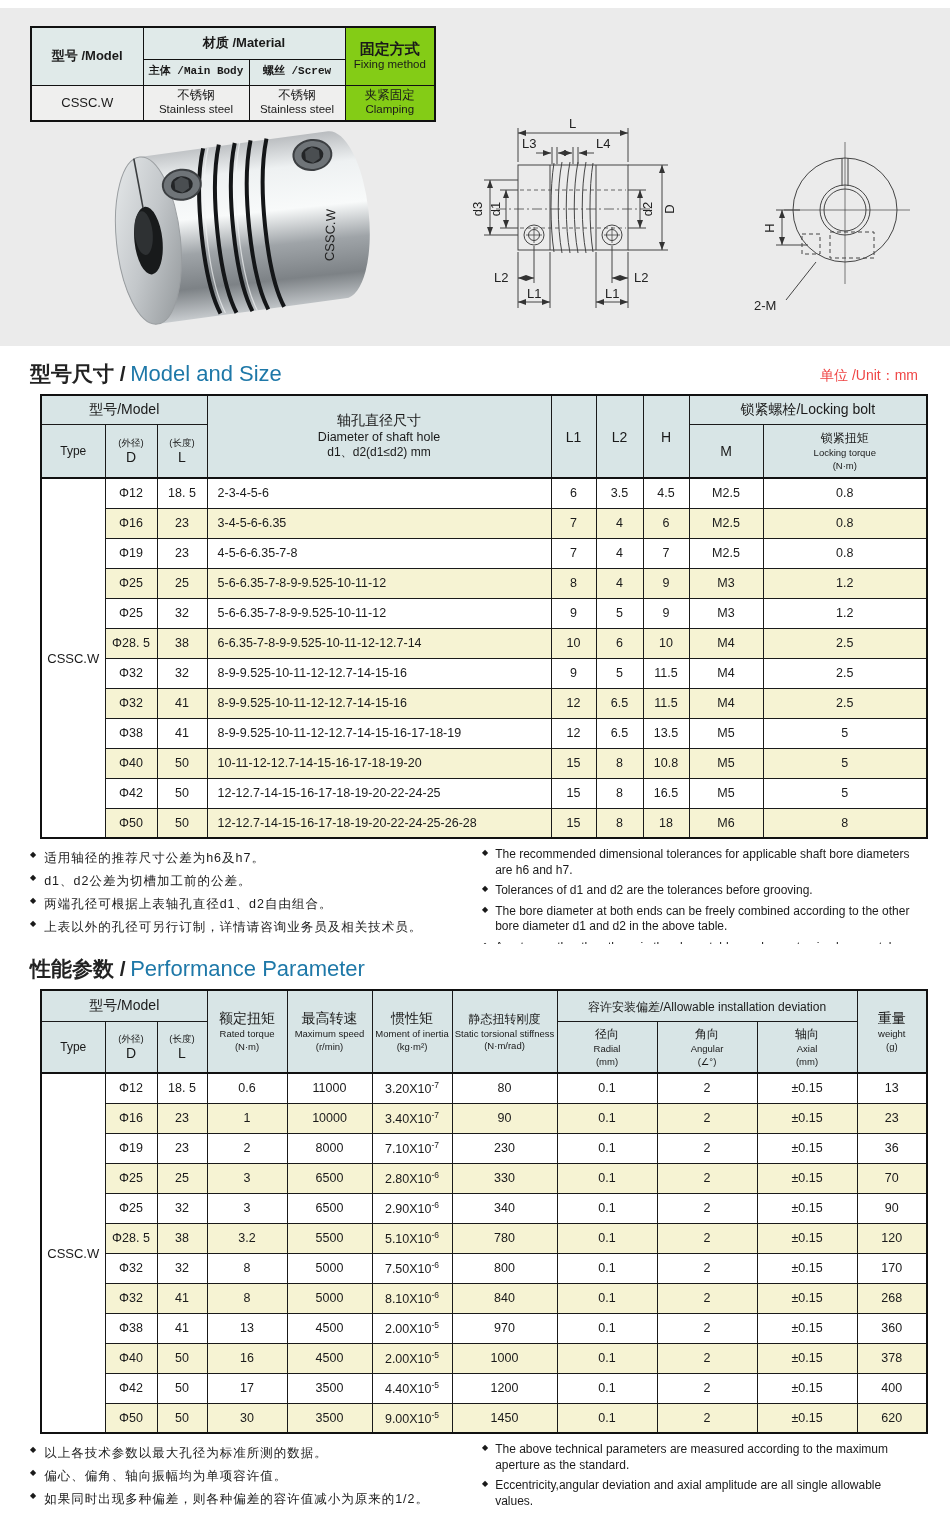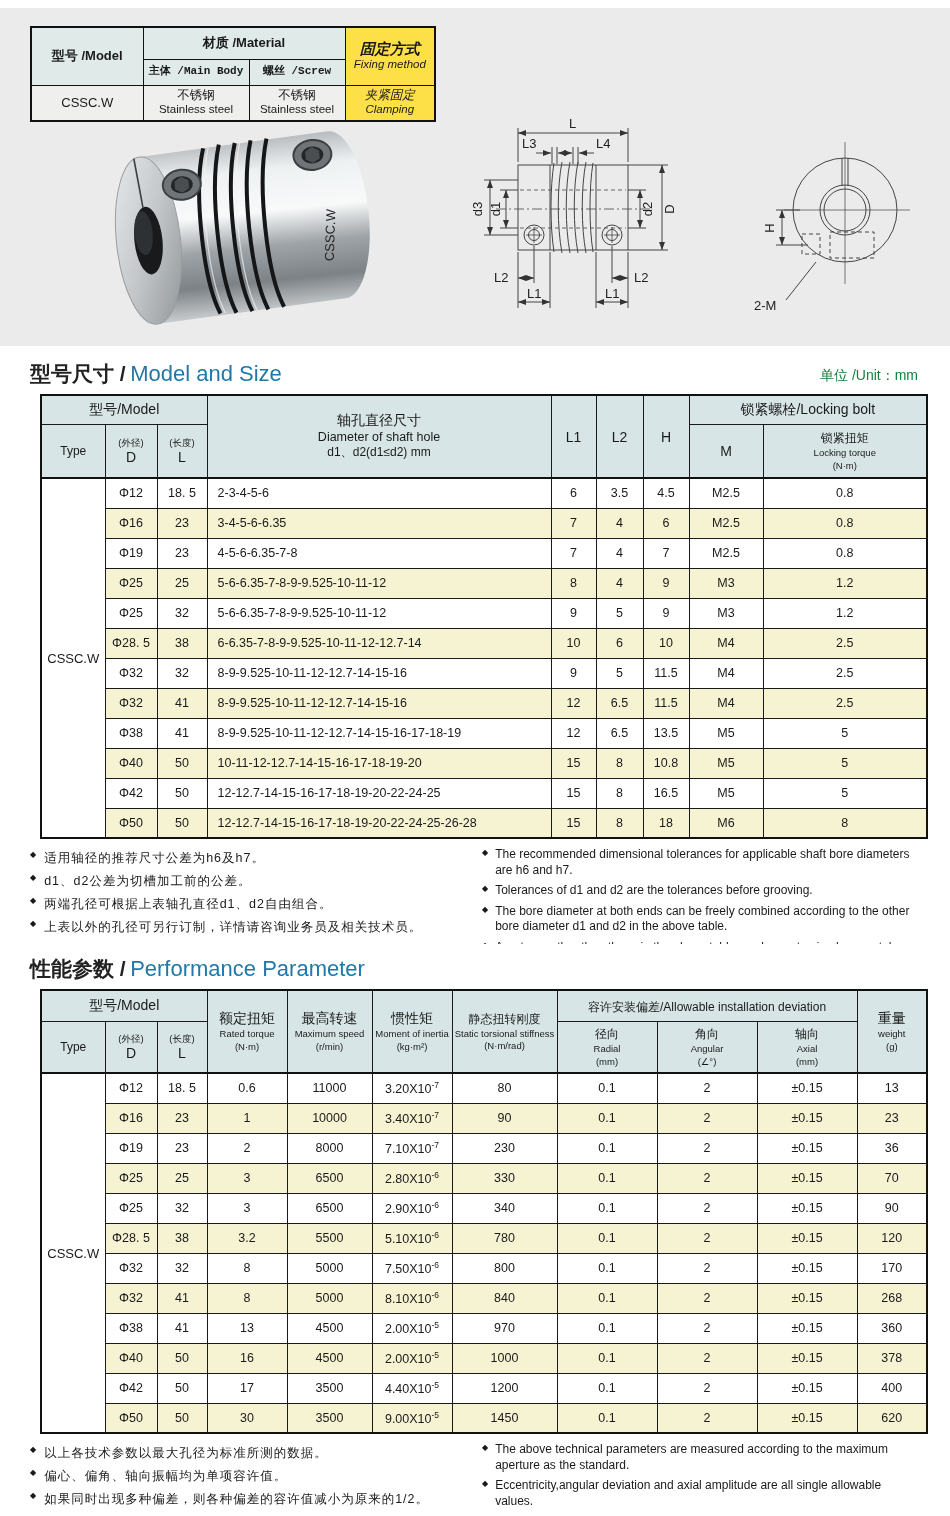--- a/index.html
+++ b/index.html
@@ -6,37 +6,37 @@
   body{font-family:"Liberation Sans","DejaVu Sans",sans-serif;color:#1a1a1a;}
   .page{position:relative;width:950px;height:1516px;background:#fff;overflow:hidden;}
 
   
   .top-band{position:absolute;left:0;top:8px;width:950px;height:338px;background:#ebebeb;}
 
   
   .spec-table{position:absolute;left:30px;top:18px;width:404px;border-collapse:collapse;border:2px solid #111;table-layout:fixed;}
   .spec-table td{border:1px solid #111;text-align:center;vertical-align:middle;background:#efefee;padding:1px 2px;line-height:1.2;}
   .spec-table td.hd{background:#e0eae9;}
-  .spec-table td.yellow{background:#fde047;font-style:italic;}
+  .spec-table td.yellow{background:#84cc16;}
   .zh-lg{font-size:15px;font-weight:bold;}
   .mix{font-size:13px;font-weight:bold;}
   .mix-sm{font-size:11px;font-weight:bold;font-family:Liberation Mono, monospace;}
   .cell-zh{font-size:12.5px;}
   .cell-en{font-size:11.5px;}
   .r1{height:32px;} .r2{height:26px;} .r3{height:36px;}
 
   
   .fig{position:absolute;}
   svg text{font-family:"Liberation Sans","DejaVu Sans",sans-serif;fill:#222;font-size:13px;}
 
   
   .sec-head{display:flex;justify-content:space-between;align-items:flex-end;margin:0 32px 6px 30px;}
   .sec-title .t-zh{font-size:21px;font-weight:bold;color:#222;}
   .sec-title .t-en{font-size:22px;color:#1e78a8;}
-  .unit{font-size:14px;color:#15803d;padding-bottom:3px;}
+  .unit{font-size:14px;color:#ef4444;padding-bottom:3px;}
   .head1{padding-top:14px;}
   .head2{padding-top:10px;}
 
   
   .dtable{border-collapse:collapse;table-layout:fixed;width:886px;margin-left:40px;border:2px solid #111;}
   .dtable th,.dtable td{border:1px solid #1a1a1a;text-align:center;vertical-align:middle;padding:0 2px;overflow:hidden;}
   .dtable thead th{background:#d8e5e6;font-weight:normal;}
   .dtable thead{border-bottom:2px solid #111;}
   .dtable tbody tr{height:30px;font-size:12.5px;}
   .dtable tbody tr.alt td{background:#f6f3d3;}

